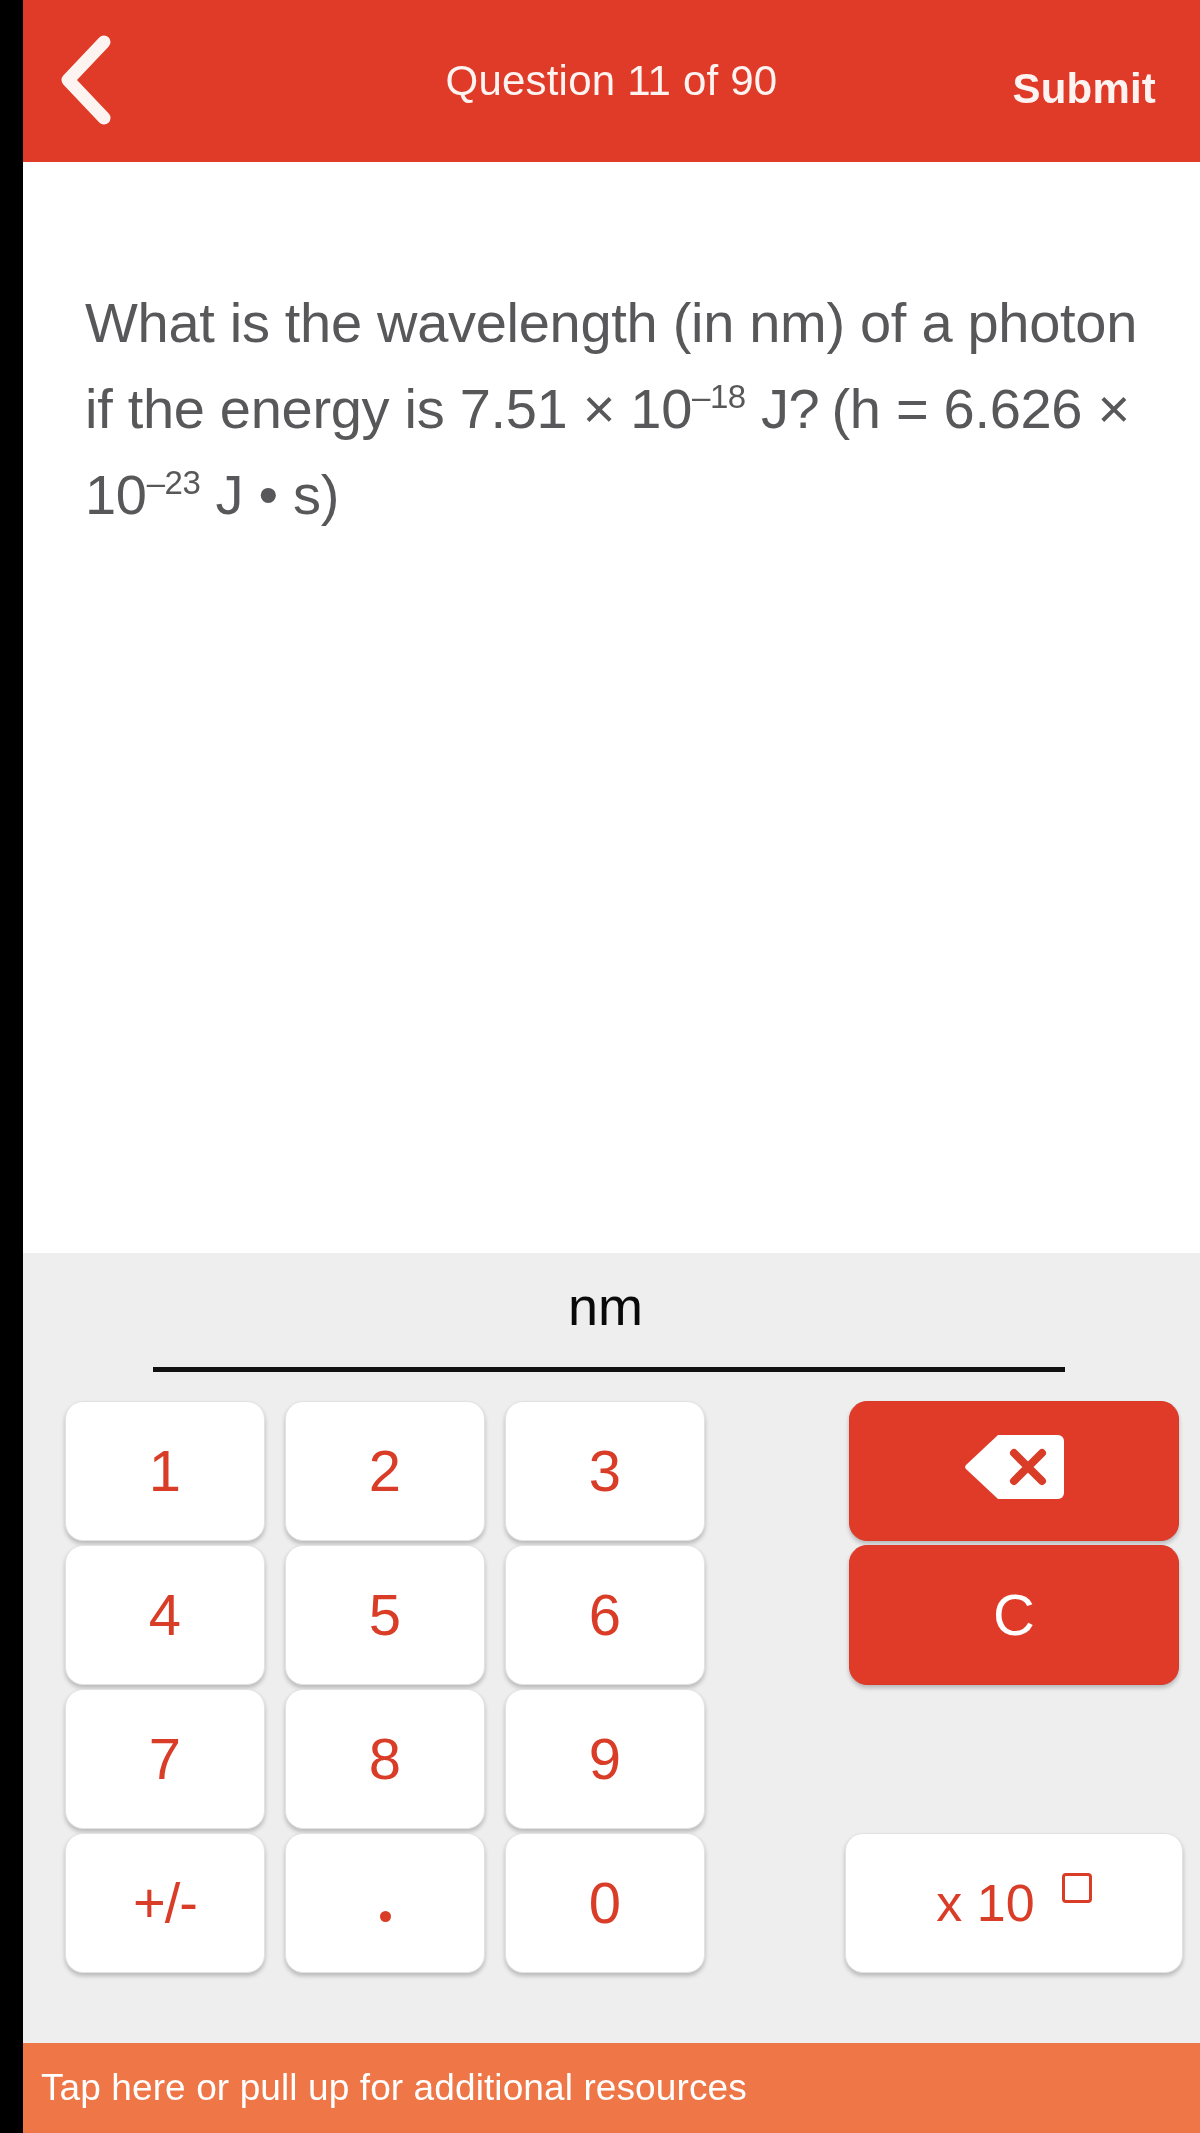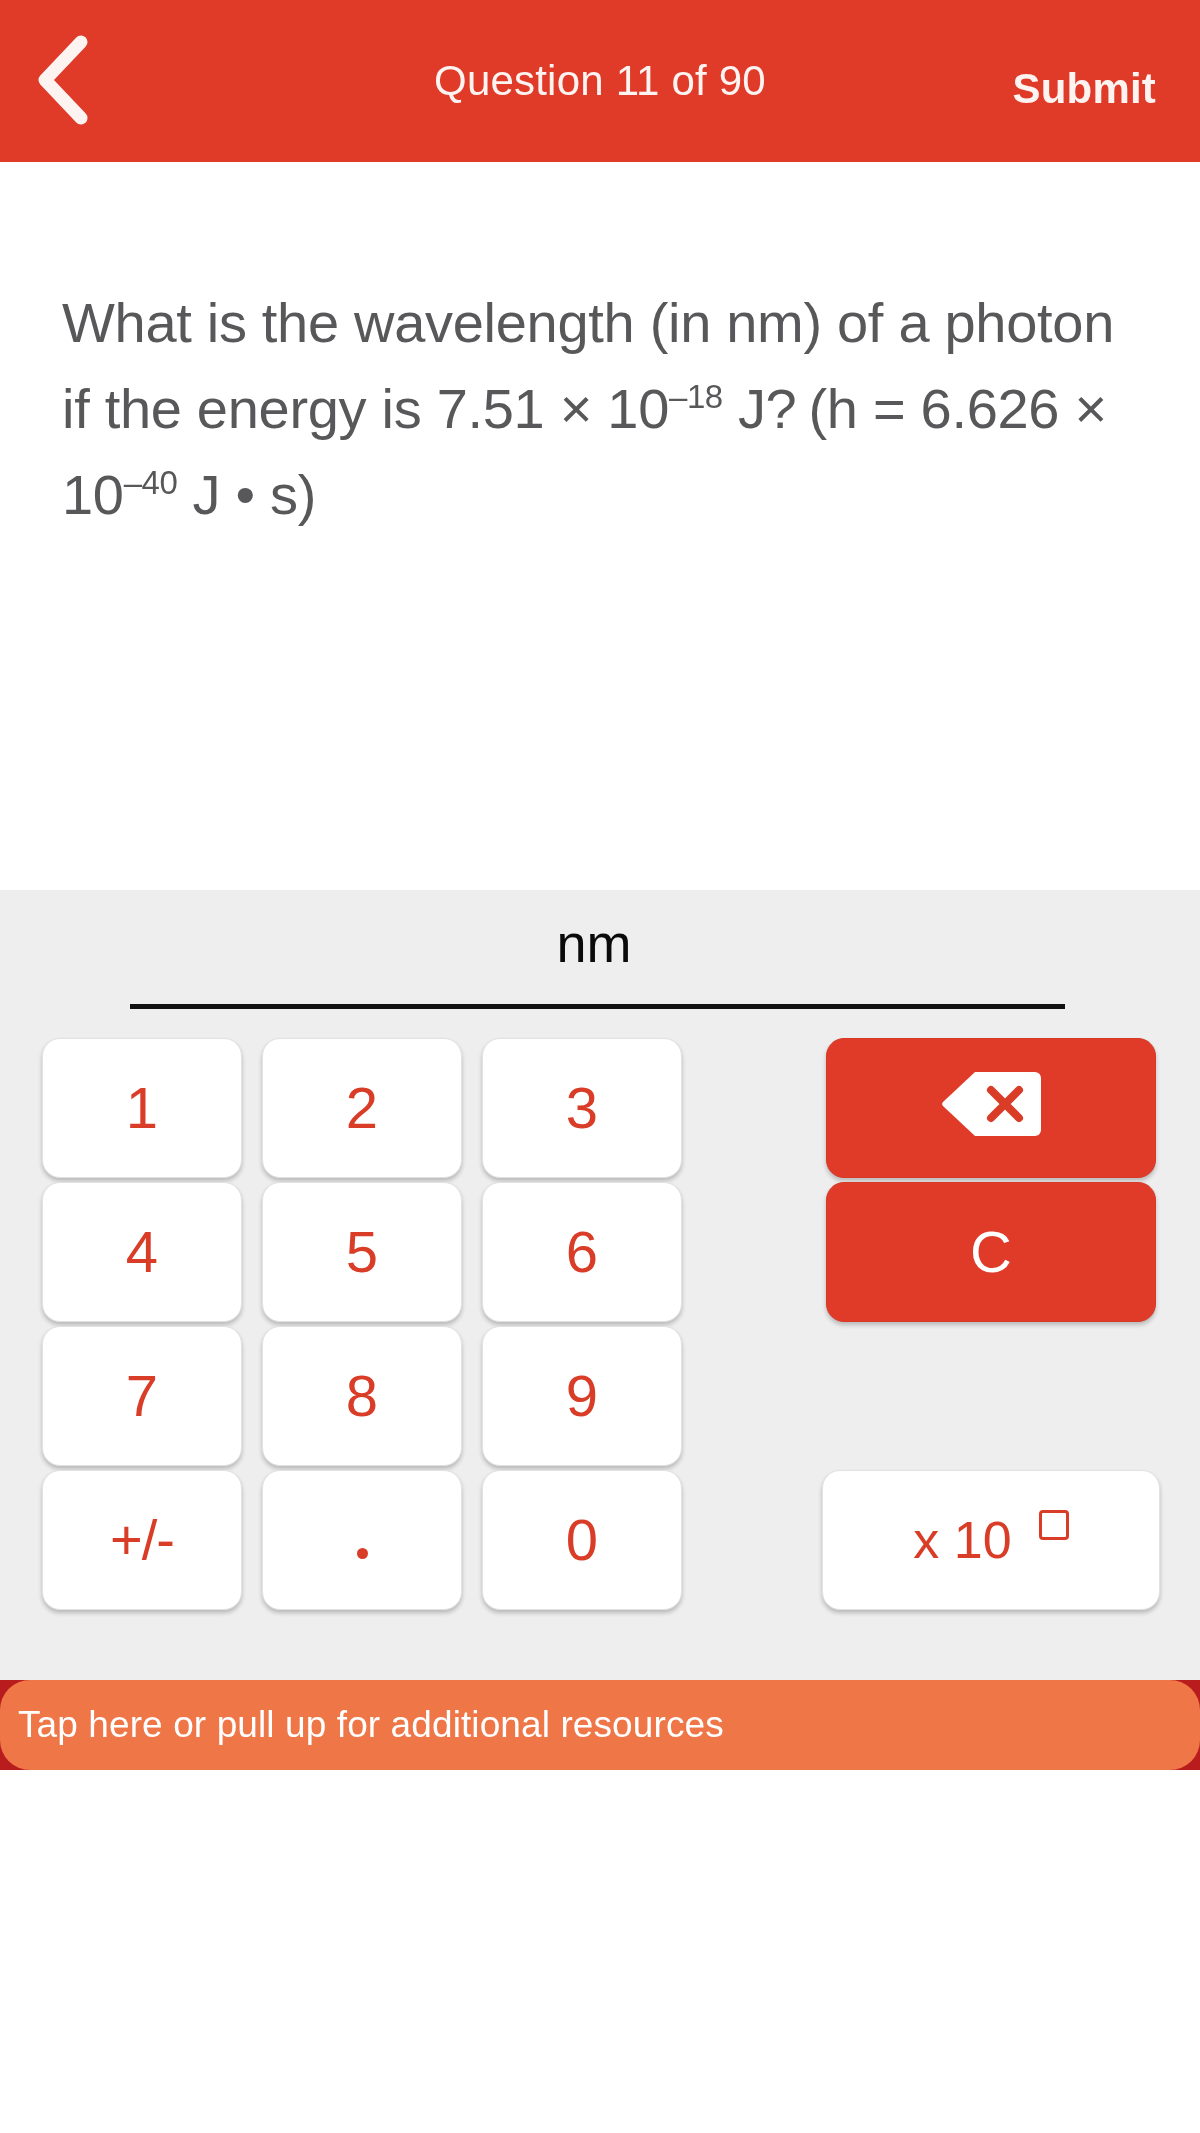--- a/index.html
+++ b/index.html
@@ -6,24 +6,25 @@
   html, body {
     width: 1200px;
     height: 2133px;
     background: #ffffff;
     font-family: "Liberation Sans", sans-serif;
     overflow: hidden;
   }
   #app {
     position: relative;
     width: 1200px;
-    height: 1770px;
-    background: #b91c1c;
+    height: 2133px;
+    background: #000000;
     display: flex;
     flex-direction: column;
+    padding-left: 23px;
   }
 
   
   .header {
     position: relative;
     height: 162px;
     background: #e03a28;
     flex: 0 0 162px;
     display: flex;
     align-items: center;
@@ -180,21 +181,20 @@
   }
   .backspace-icon { display: block; }
 
   
   .bottom-bar {
     flex: 0 0 90px;
     background: #ee7647;
     display: flex;
     align-items: center;
     padding-left: 18px;
-    border-radius: 30px;
   }
   .bottom-bar-text {
     color: #ffffff;
     font-size: 37px;
     font-weight: 400;
     letter-spacing: 0.1px;
   }
 </style>
 </head>
 <body>
@@ -210,21 +210,21 @@
       </span>
     </div>
     <div class="header-title">Question 11 of 90</div>
     <div class="submit-btn">Submit</div>
   </div>
 
   <div class="question-area">
     <div class="question-text">
       <span>What is the wavelength (in nm) of a</span>
       <span>photon if the energy is 7.51 × 10</span><sup>–18</sup>
-      <span>J?</span><span class="nbsp-gap"></span><span>(h = 6.626 × 10</span><sup>–40</sup><span> J • s)</span>
+      <span>J?</span><span class="nbsp-gap"></span><span>(h = 6.626 × 10</span><sup>–23</sup><span> J • s)</span>
     </div>
   </div>
 
   <div class="keypad-panel">
 
     <div class="answer-row">
       <div class="unit-label">nm</div>
       <div class="answer-value"></div>
       <div class="answer-underline"></div>
     </div>

